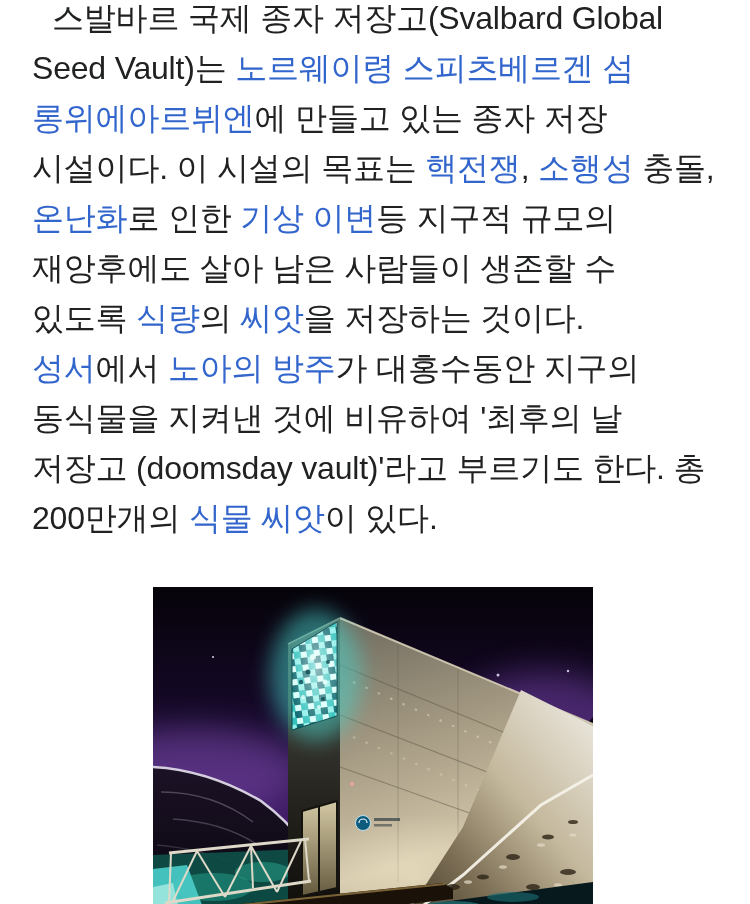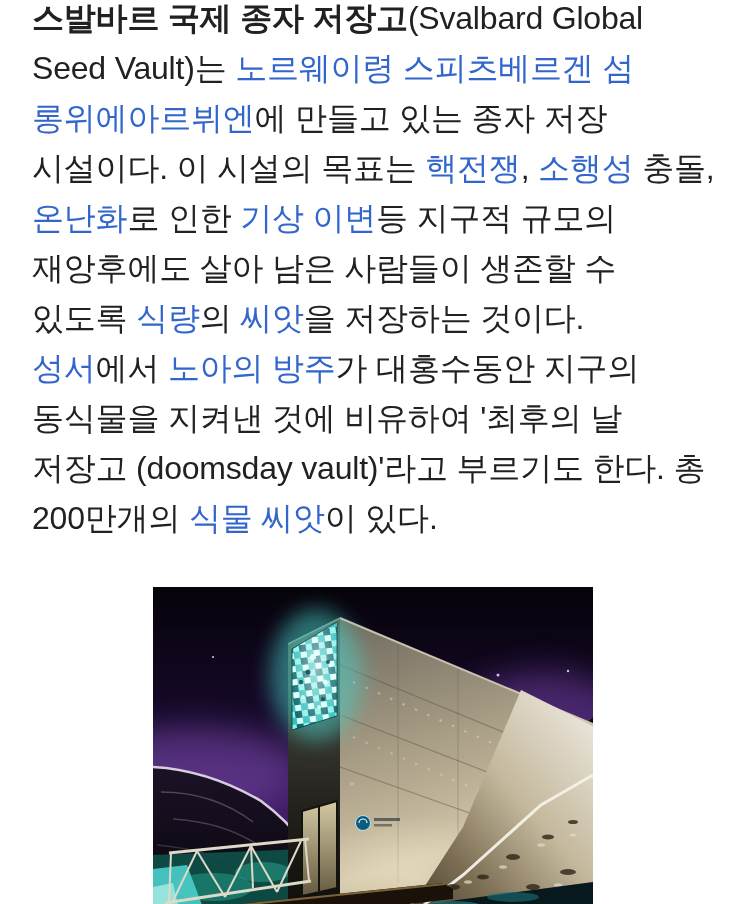--- a/index.html
+++ b/index.html
@@ -9,21 +9,21 @@
   body{
     width:750px;height:904px;overflow:hidden;background:var(--bg);
     font-family:"Liberation Sans","DejaVu Sans",sans-serif;color:var(--text);
   }
   .page{width:750px;height:904px;}
   p.lead{
     margin:-7px 0 0 0;padding:0 32px;
     font-size:32px;line-height:50px;letter-spacing:-0.2px;
     word-break:keep-all;overflow-wrap:break-word;
   }
-  p.lead b{font-weight:700;}
+  p.lead b{font-weight:400;margin-left:20px;}
   a.wlink{color:var(--link);text-decoration:none;cursor:pointer;}
   figure.thumb{margin:44px 0 0 153px;width:440px;padding:0;}
   svg.photo{display:block;width:440px;height:342px;background:#000;}
 </style>
 </head>
 <body>
 
 <div class="page">
 
   <p class="lead"><b>스발바르 국제 종자 저장고</b><span>(Svalbard Global Seed Vault)는 </span><a href="#" class="wlink">노르웨이령 스피츠베르겐 섬 롱위에아르뷔엔</a><span>에 만들고 있는 종자 저장 시설이다. 이 시설의 목표는 </span><a href="#" class="wlink">핵전쟁</a><span>, </span><a href="#" class="wlink">소행성</a><span> 충돌, </span><a href="#" class="wlink">온난화</a><span>로 인한 </span><a href="#" class="wlink">기상 이변</a><span>등 지구적 규모의 재앙후에도 살아 남은 사람들이 생존할 수 있도록 </span><a href="#" class="wlink">식량</a><span>의 </span><a href="#" class="wlink">씨앗</a><span>을 저장하는 것이다. </span><a href="#" class="wlink">성서</a><span>에서 </span><a href="#" class="wlink">노아의 방주</a><span>가 대홍수동안 지구의 동식물을 지켜낸 것에 비유하여 '최후의 날 저장고 (doomsday vault)'라고 부르기도 한다. 총 200만개의 </span><a href="#" class="wlink">식물 씨앗</a><span>이 있다.</span></p>

